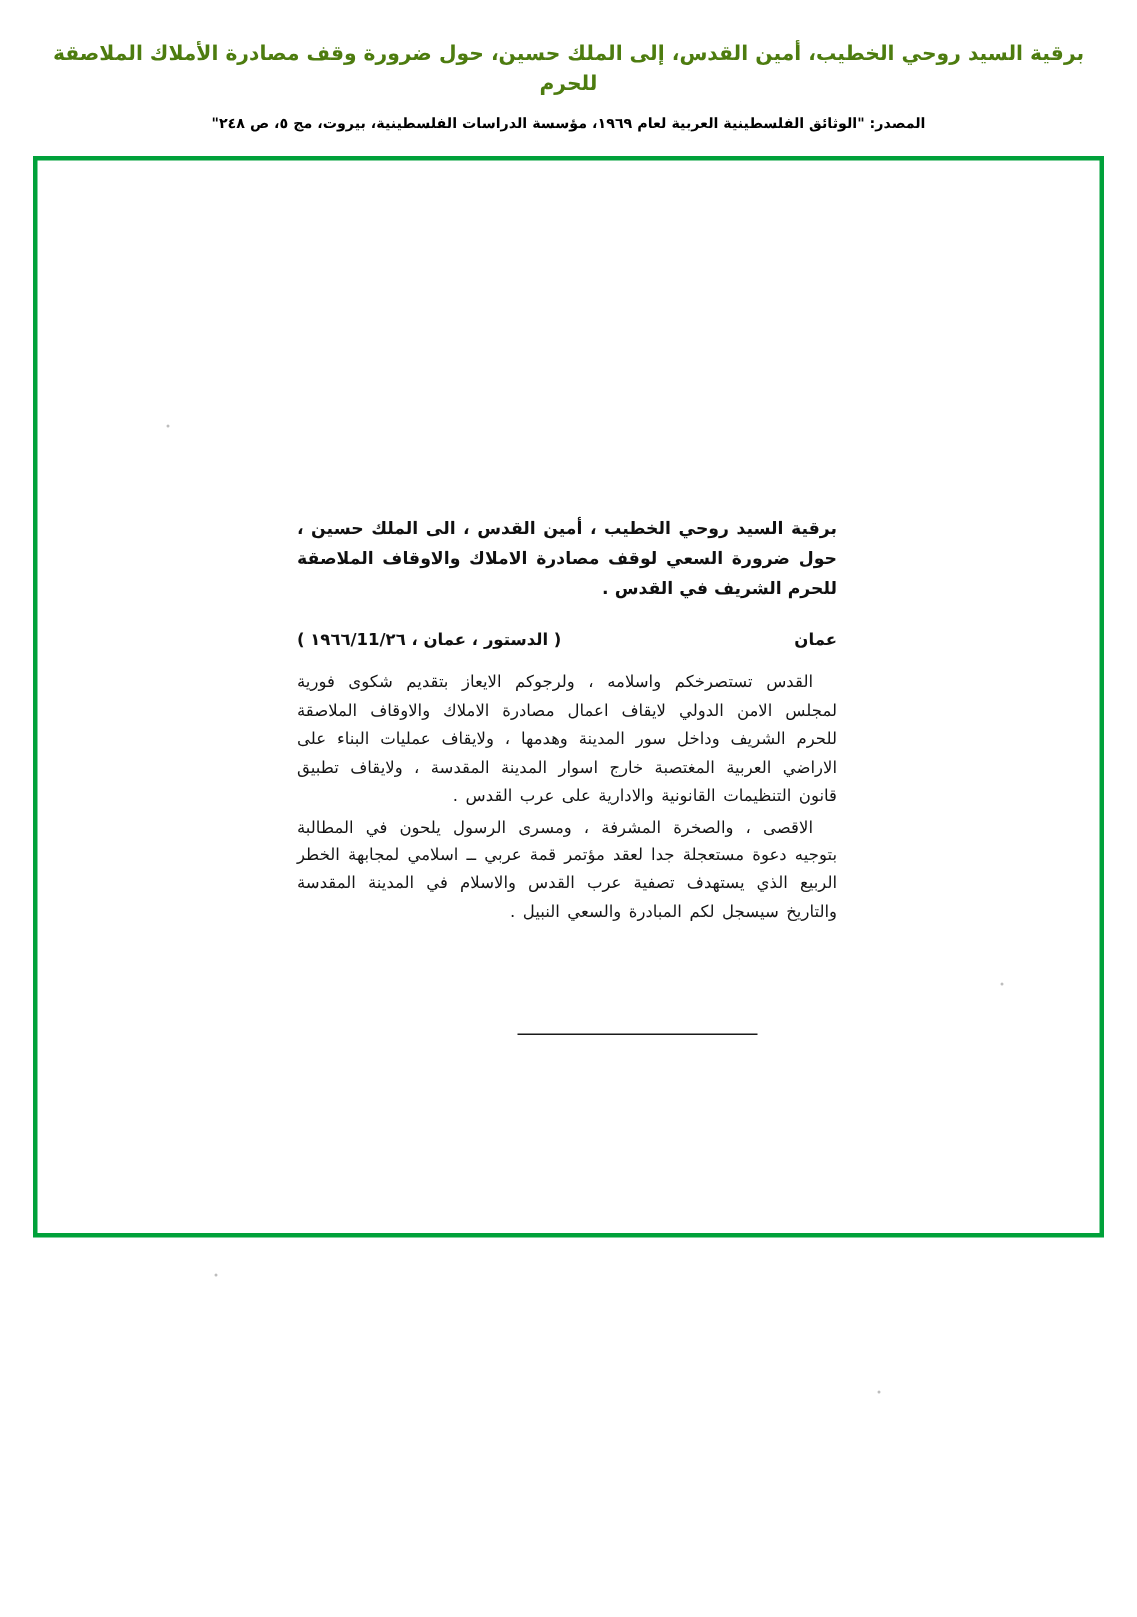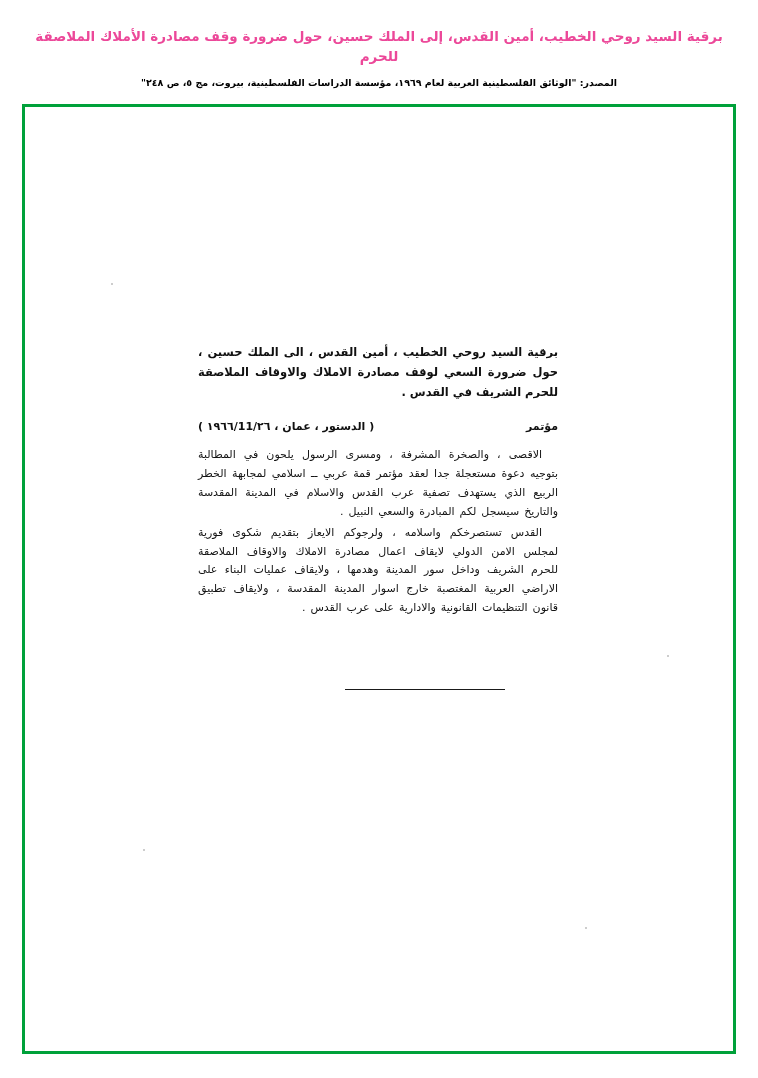--- a/index.html
+++ b/index.html
@@ -26,41 +26,41 @@
   .header {
     padding: 26px 22px 0 22px;
     text-align: center;
   }
 
   .header-title {
     font-family: "DejaVu Sans", sans-serif;
     font-weight: bold;
     font-size: 13.5px;
     line-height: 1.5;
-    color: #ec4899;
+    color: #4d7c0f;
     direction: rtl;
     letter-spacing: 0px;
   }
 
   .header-source {
     margin-top: 9px;
     font-family: "DejaVu Sans", sans-serif;
     font-weight: bold;
     font-size: 9.5px;
     line-height: 1.4;
     color: #000;
     direction: rtl;
   }
 
   .doc-frame {
     position: absolute;
     left: 22px;
     top: 104px;
     width: 714px;
-    height: 950px;
+    height: 721px;
     border: 3px solid #00a13a;
     box-sizing: border-box;
     background: #ffffff;
   }
 
   .doc-inner {
     position: absolute;
     left: 0;
     top: 0;
     width: 100%;
@@ -148,26 +148,26 @@
     <div class="header-source">المصدر: "الوثائق الفلسطينية العربية لعام ١٩٦٩، مؤسسة الدراسات الفلسطينية، بيروت، مج ٥، ص ٢٤٨"</div>
   </div>
 
   <div class="doc-frame" style="border-color: rgb(0, 161, 58);">
     <div class="doc-inner">
 
       <div class="scan-block">
         <div class="scan-title">برقية السيد روحي الخطيب ، أمين القدس ، الى الملك حسين ، حول ضرورة السعي لوقف مصادرة الاملاك والاوقاف الملاصقة للحرم الشريف في القدس .</div>
 
         <div class="scan-meta">
-          <span class="place">مؤتمر</span>
+          <span class="place">عمان</span>
           <span class="src">( الدستور ، عمان ، ١٩٦٦/11/٢٦ )</span>
         </div>
 
+        <div class="scan-para">القدس تستصرخكم واسلامه ، ولرجوكم الايعاز بتقديم شكوى فورية لمجلس الامن الدولي لايقاف اعمال مصادرة الاملاك والاوقاف الملاصقة للحرم الشريف وداخل سور المدينة وهدمها ، ولايقاف عمليات البناء على الاراضي العربية المغتصبة خارج اسوار المدينة المقدسة ، ولايقاف تطبيق قانون التنظيمات القانونية والادارية على عرب القدس .</div>
         <div class="scan-para">الاقصى ، والصخرة المشرفة ، ومسرى الرسول يلحون في المطالبة بتوجيه دعوة مستعجلة جدا لعقد مؤتمر قمة عربي ــ اسلامي لمجابهة الخطر الربيع الذي يستهدف تصفية عرب القدس والاسلام في المدينة المقدسة والتاريخ سيسجل لكم المبادرة والسعي النبيل .</div>
-        <div class="scan-para">القدس تستصرخكم واسلامه ، ولرجوكم الايعاز بتقديم شكوى فورية لمجلس الامن الدولي لايقاف اعمال مصادرة الاملاك والاوقاف الملاصقة للحرم الشريف وداخل سور المدينة وهدمها ، ولايقاف عمليات البناء على الاراضي العربية المغتصبة خارج اسوار المدينة المقدسة ، ولايقاف تطبيق قانون التنظيمات القانونية والادارية على عرب القدس .</div>
       </div>
 
       <div class="scan-rule"></div>
 
       <div class="speck" style="left:86px; top:176px; width:2px; height:2px;"></div>
       <div class="speck" style="left:642px; top:548px; width:2px; height:2px;"></div>
       <div class="speck" style="left:118px; top:742px; width:2px; height:2px;"></div>
       <div class="speck" style="left:560px; top:820px; width:2px; height:2px;"></div>
     </div>
   </div>

